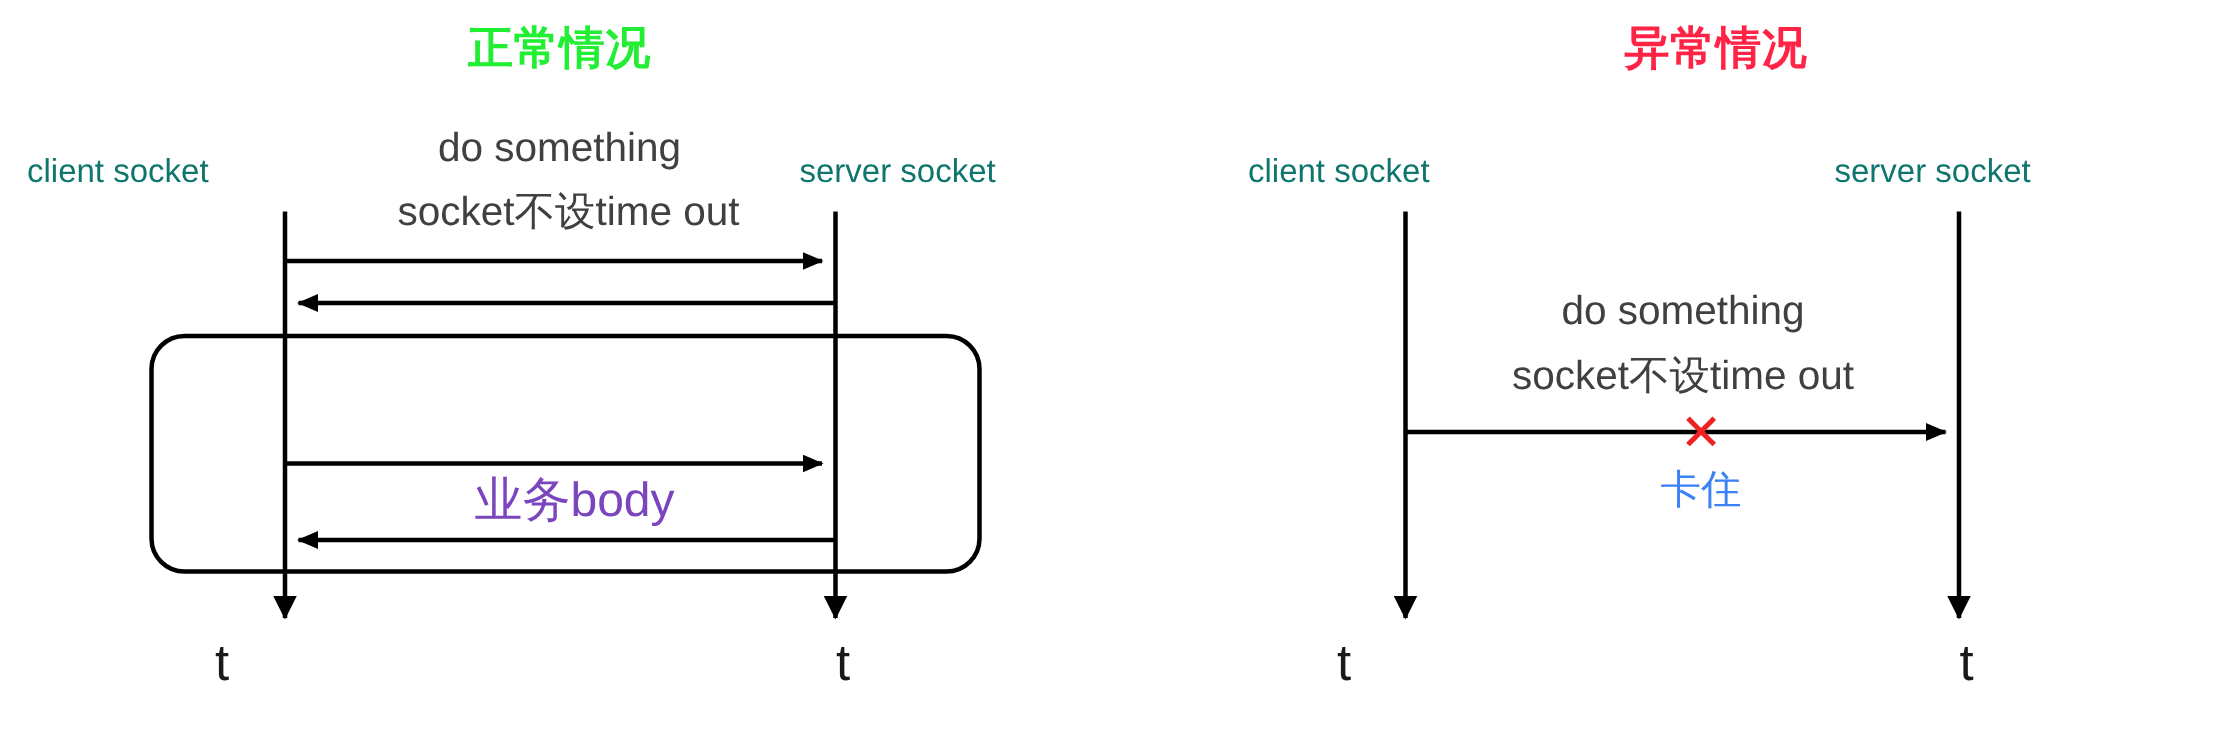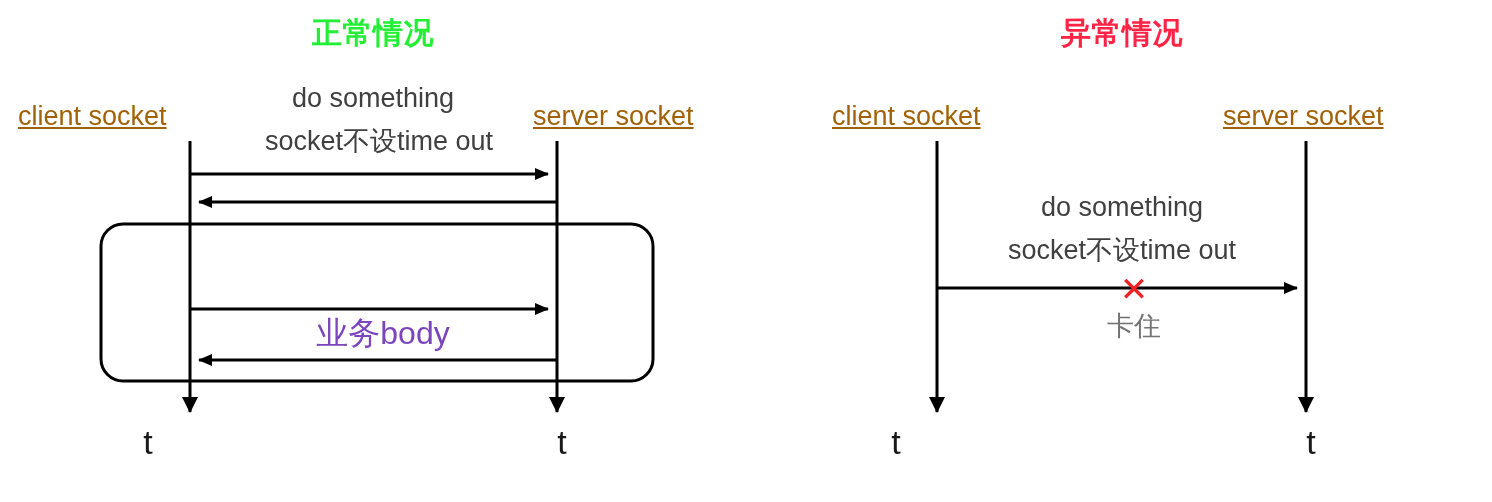--- a/index.html
+++ b/index.html
@@ -40,24 +40,23 @@
   }
   .title {
     font-size: 30px;
     font-weight: 700;
     letter-spacing: 0.5px;
   }
   .title-normal { color: #22ee33; }
   .title-abnormal { color: #ff2346; }
 
   .actor {
-    font-size: 27px;
-    color: #a16207;
+    font-size: 22px;
+    color: #0f766e;
     font-weight: 400;
-    text-decoration: underline;
   }
   .msg {
     font-size: 27px;
     color: #404040;
     font-weight: 400;
   }
   .msg-purple {
     font-size: 32px;
     color: #7a45bd;
     font-weight: 400;
@@ -67,21 +66,21 @@
     color: #1a1a1a;
     font-weight: 400;
   }
   .xmark {
     font-size: 34px;
     color: #ee2222;
     font-weight: 700;
   }
   .stuck {
     font-size: 27px;
-    color: #737373;
+    color: #3b82f6;
     font-weight: 400;
   }
   .center { transform: translateX(-50%); }
 </style>
 </head>
 <body>
 
 <div id="stage">
 
   <div class="panel" id="panel-normal">
@@ -144,21 +143,21 @@
         </marker>
       </defs>
 
       <line x1="191" y1="141" x2="191" y2="412" stroke="#000" stroke-width="3" marker-end="url(#ah-d2)"></line>
 
       <line x1="560" y1="141" x2="560" y2="412" stroke="#000" stroke-width="3" marker-end="url(#ah-d2)"></line>
 
       <line x1="191" y1="288" x2="551" y2="288" stroke="#000" stroke-width="3" marker-end="url(#ah-r2)"></line>
     </svg>
 
-    <div class="lbl title title-abnormal center" style="left:376px; top:18px;text-align:right;">异常情况</div>
+    <div class="lbl title title-abnormal center" style="left:398px; top:18px;text-align:right;">异常情况</div>
 
     <div class="lbl actor" style="left:86px; top:103px;">client socket</div>
 
     <div class="lbl actor" style="left:477px; top:103px;">server socket</div>
 
     <div class="lbl msg center" style="left:376px; top:194px;">do something</div>
 
     <div class="lbl msg center" style="left:376px; top:237px;">socket不设time out</div>
 
     <div class="lbl xmark center" style="left:388px; top:272px;">✕</div>

